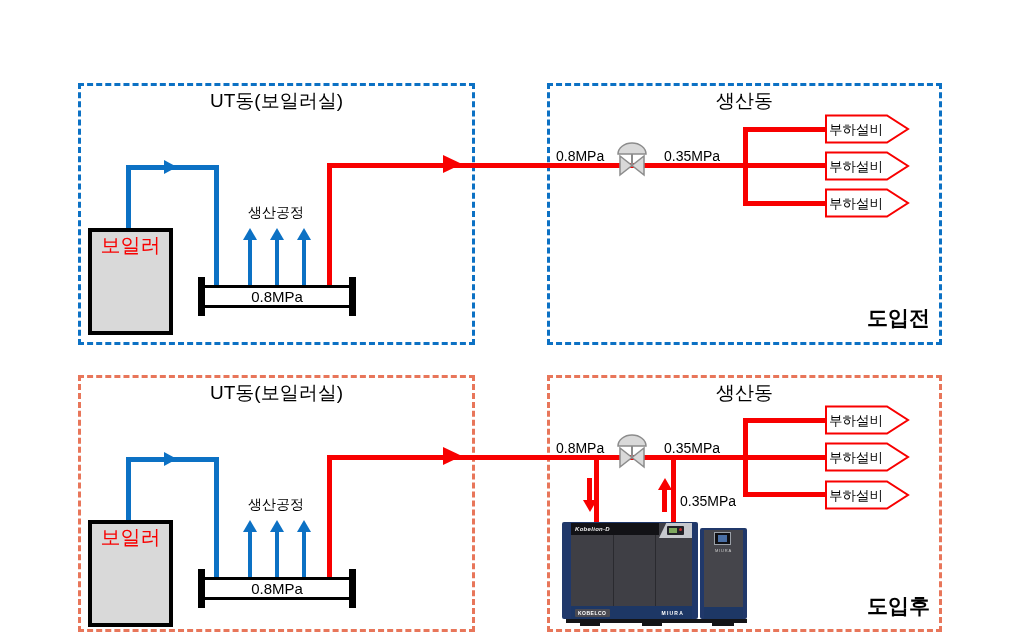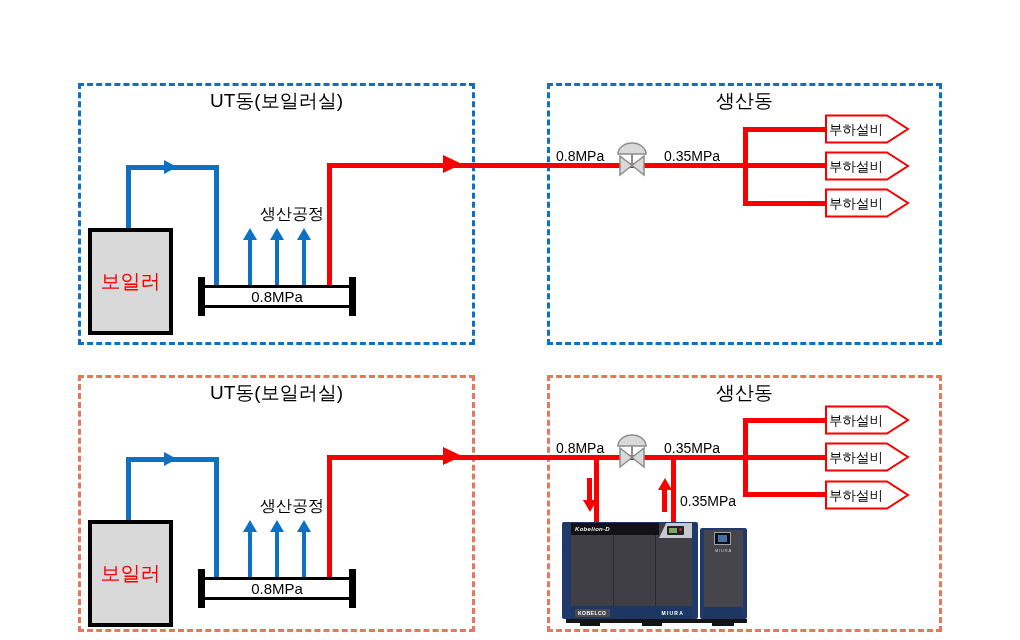--- a/index.html
+++ b/index.html
@@ -39,26 +39,26 @@
   .flow-up,.flow-down{position:absolute;width:15px;display:flex;flex-direction:column;align-items:center;}
   .flow-up .head{width:0;height:0;border-left:7.5px solid transparent;border-right:7.5px solid transparent;border-bottom:12px solid var(--blue);}
   .flow-up .shaft{width:4px;height:45px;background:var(--blue);}
   .flow-up.red .head{border-bottom-color:var(--red);border-left-width:7px;border-right-width:7px;}
   .flow-up.red .shaft{width:5px;height:22px;background:var(--red);}
   .flow-down .shaft{width:5px;height:22px;background:var(--red);}
   .flow-down .head{width:0;height:0;border-left:7px solid transparent;border-right:7px solid transparent;border-top:12px solid var(--red);}
 
   
   .boiler{position:absolute;width:85px;height:107px;background:var(--gray);border:4px solid #000;
-    display:flex;align-items:center;justify-content:center;font-size:20px;color:var(--red);}
+    display:flex;align-items:flex-start;justify-content:center;font-size:20px;color:var(--red);}
   .manifold{position:absolute;width:150px;height:23px;background:#fff;border:3px solid #000;}
   .manifold .lab{position:absolute;left:0;top:0;width:100%;text-align:center;font-size:15px;line-height:17px;}
   .cap{position:absolute;top:-11px;width:7px;height:39px;background:#000;}
   .capL{left:-7px;} .capR{right:-7px;}
-  .proc{position:absolute;width:96px;text-align:right;font-size:16px;}
+  .proc{position:absolute;width:96px;text-align:center;font-size:14px;}
   .plabel{position:absolute;font-size:14px;white-space:nowrap;}
   svg.load{position:absolute;}
   svg.load text{font-family:"Liberation Sans","DejaVu Sans",sans-serif;font-size:13.5px;fill:#000;}
   svg.valve{position:absolute;}
 
   
   .compressor{position:absolute;left:562px;top:521px;width:186px;height:106px;}
   .compressor *{position:absolute;}
   .c-shell{left:0;top:1px;width:136px;height:97px;background:#20386A;border-radius:2px;}
   .c-body{left:9px;top:2px;width:121px;height:83px;background:#3F3F45;}
@@ -93,20 +93,22 @@
   <div class="panel" style="left:78px;top:83px;width:397px;height:262px;"></div>
   <div class="panel" style="left:547px;top:83px;width:395px;height:262px;"></div>
   <div class="panel coral" style="left:78px;top:375px;width:397px;height:257px;"></div>
   <div class="panel coral" style="left:547px;top:375px;width:395px;height:257px;"></div>
 
   <div class="panel-label" style="left:78px;top:88px;width:397px;">UT동(보일러실)</div>
   <div class="panel-label" style="left:547px;top:88px;width:395px;">생산동</div>
   <div class="panel-label" style="left:78px;top:380px;width:397px;">UT동(보일러실)</div>
   <div class="panel-label" style="left:547px;top:380px;width:395px;">생산동</div>
 
+  <div class="caption" style="left:830px;top:304px;">도입전</div>
+  <div class="caption" style="left:830px;top:592px;">도입후</div>
 
   <div class="pv b" style="left:126px;top:165px;height:63px;"></div>
   <div class="ph b" style="left:126px;top:165px;width:93px;"></div>
   <div class="tri-r b" style="left:164px;top:160px;"></div>
   <div class="pv b" style="left:214px;top:165px;height:120px;"></div>
 
   <div class="pv" style="left:327px;top:163px;height:122px;"></div>
   <div class="ph" style="left:327px;top:163px;width:498px;"></div>
   <div class="tri-r" style="left:443px;top:155px;"></div>
 

